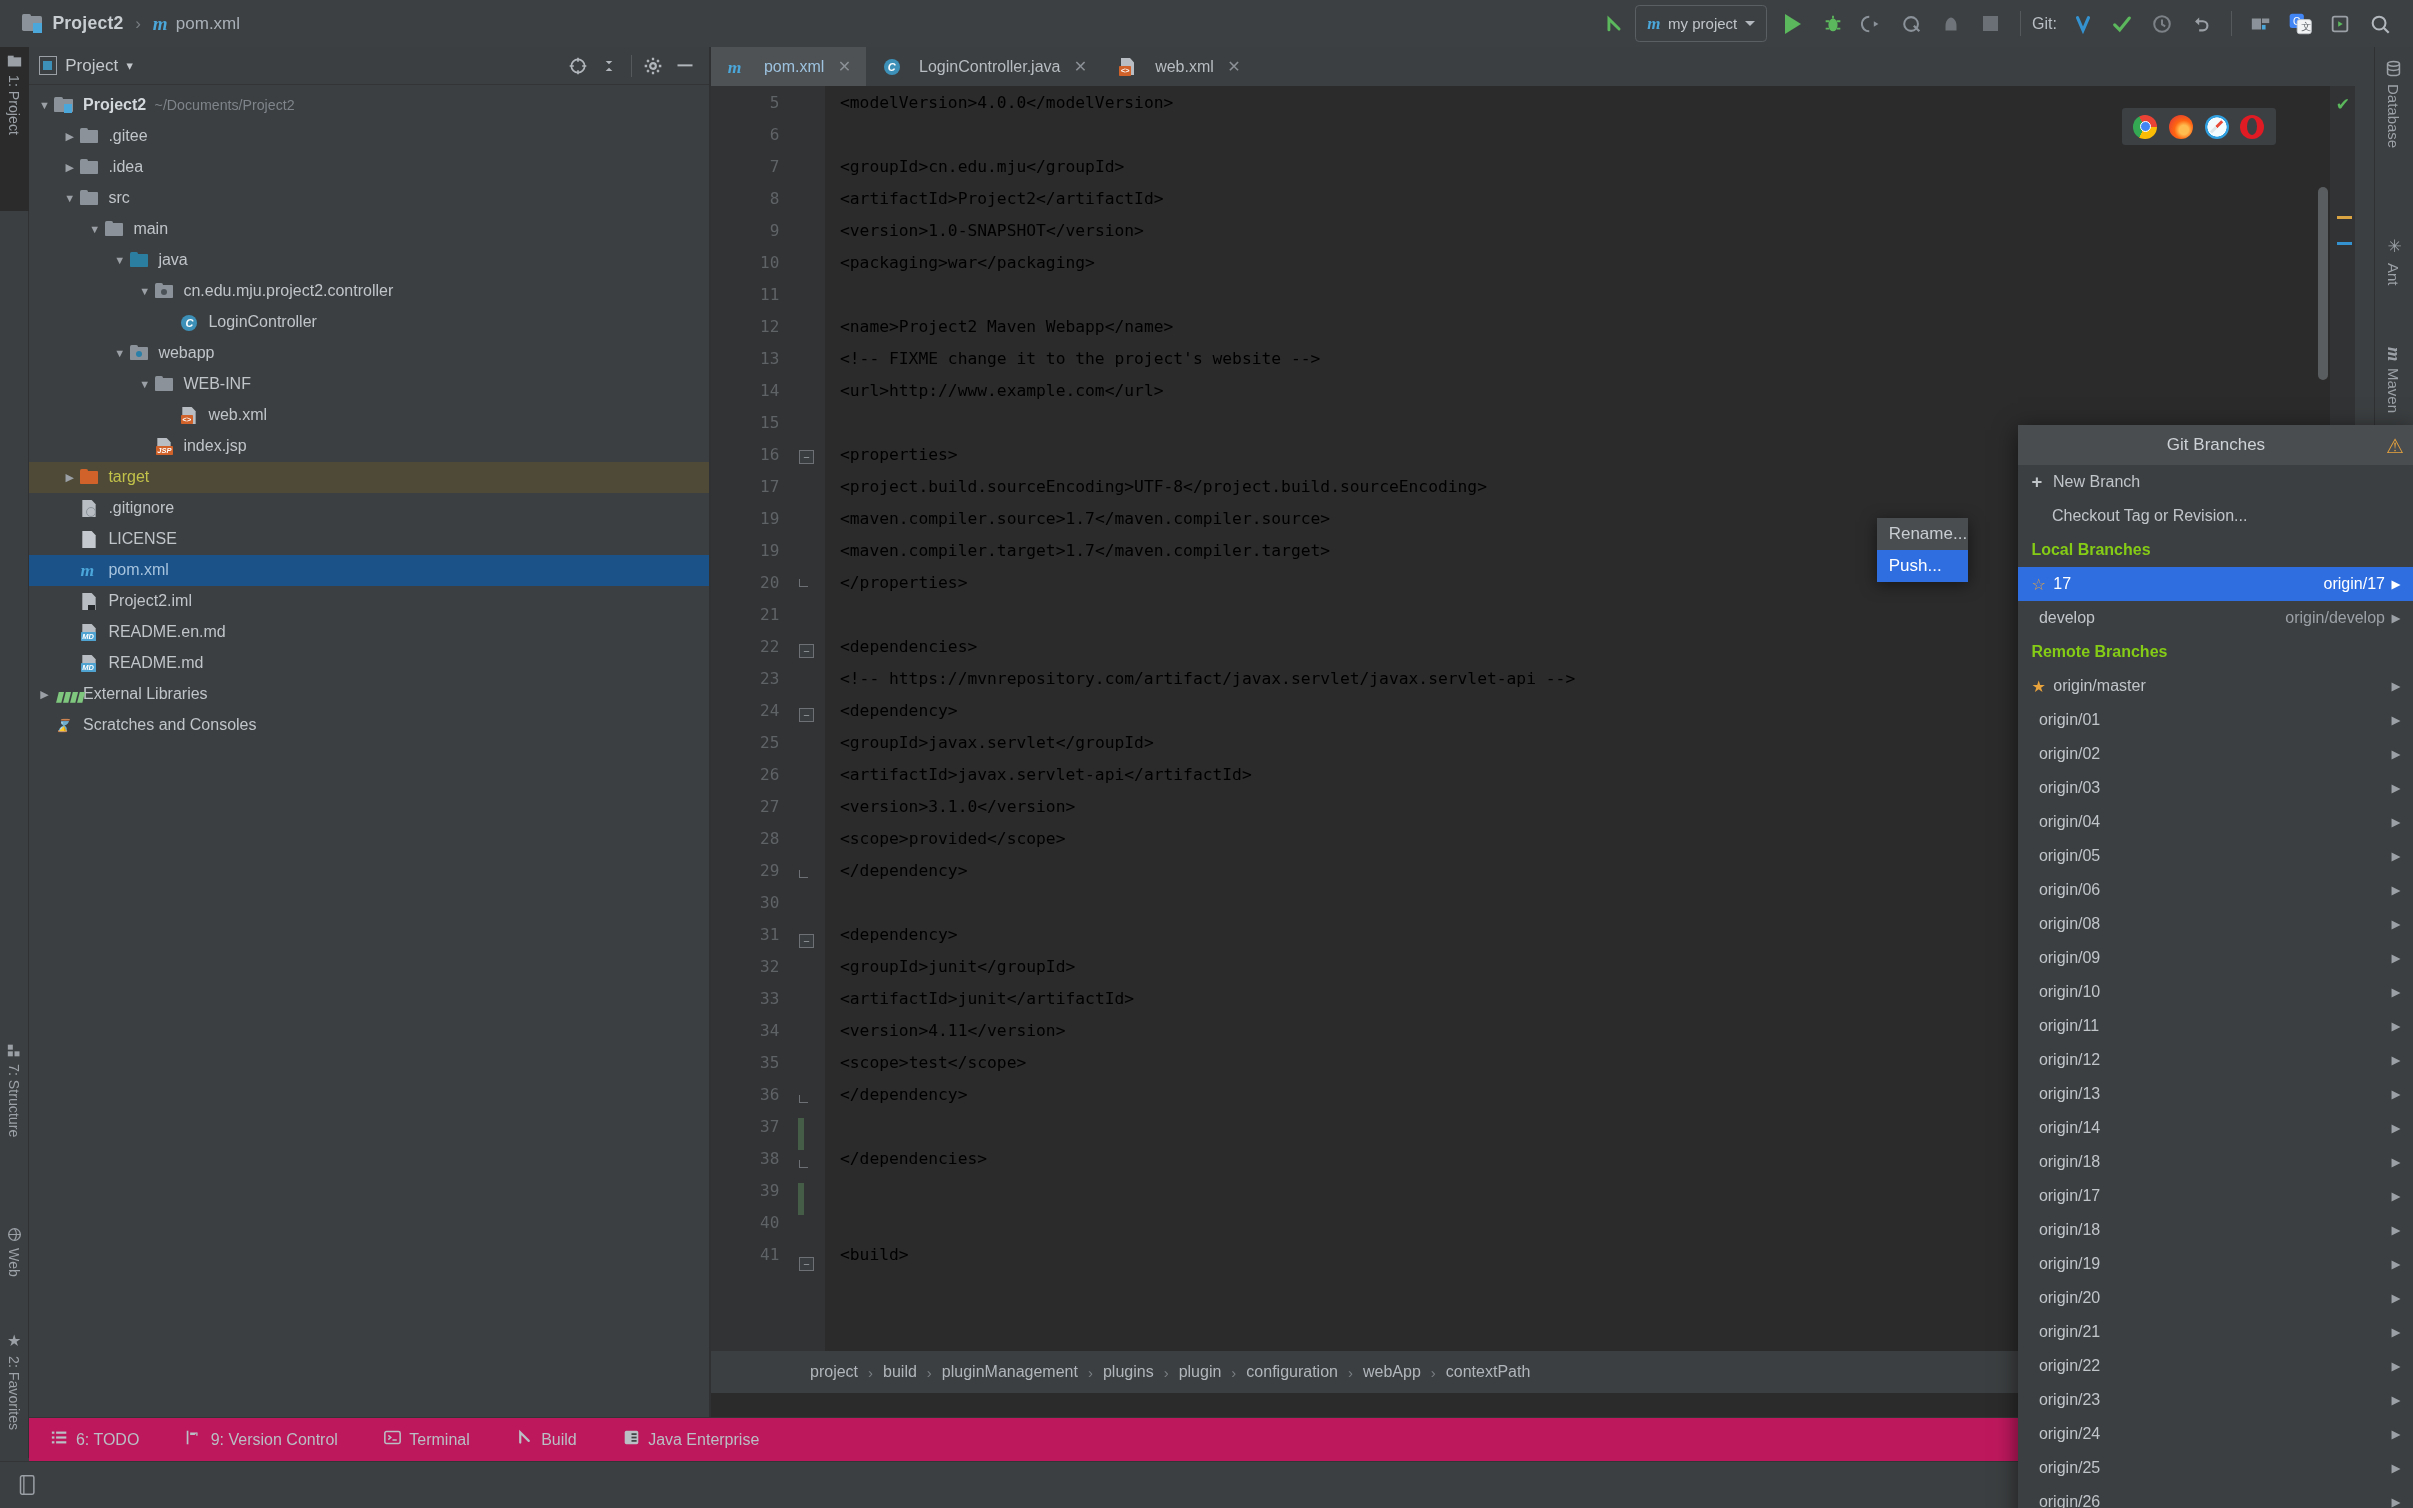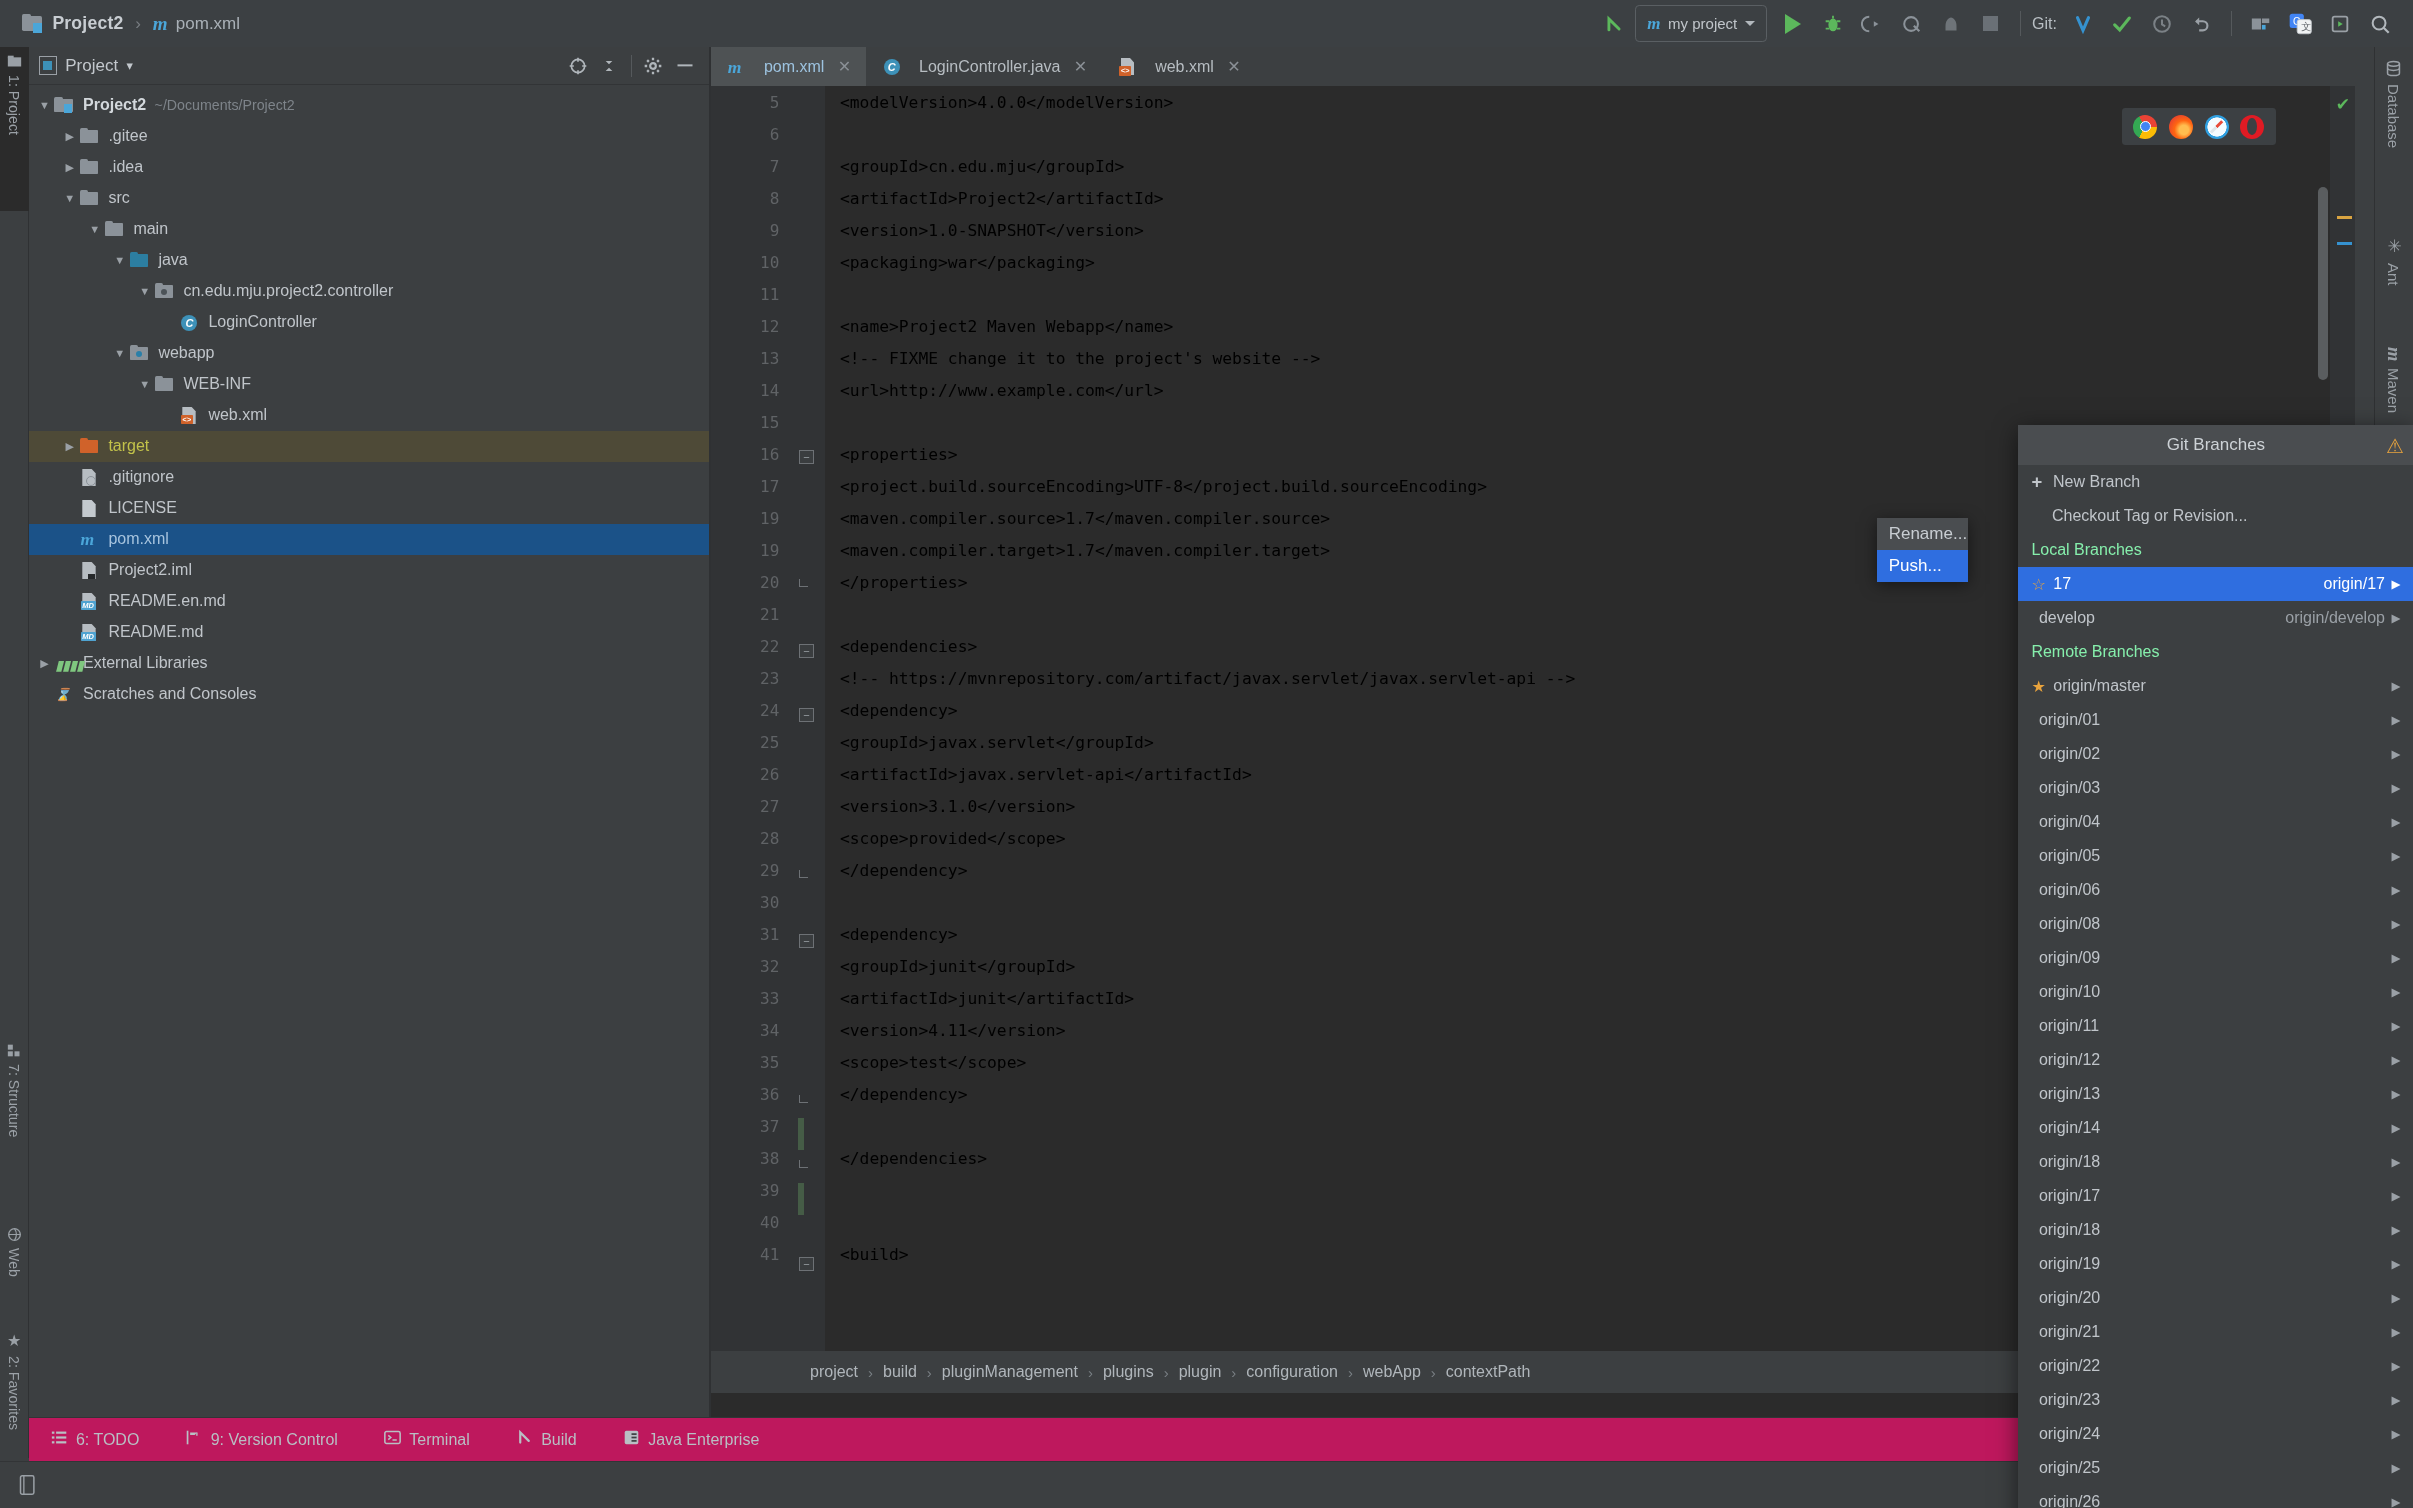--- a/index.html
+++ b/index.html
@@ -192,21 +192,21 @@
   .gitpop{position:absolute;left:2018px;top:377px;width:396px;height:1131px;background:#3c3f41;
     box-shadow:0 5px 22px rgba(0,0,0,.55);z-index:40;overflow:hidden;margin-top:48px;}
   .gp-head{height:40px;background:#4a4d50;display:flex;align-items:center;justify-content:center;position:relative;}
   .gp-title{color:#cdd2d6;font-size:17px;}
   .gp-warn{position:absolute;right:10px;top:9.2px;color:#e8a33d;font-size:20px;}
   .gp-row{height:34px;display:flex;align-items:center;padding:0 13.4px;color:#c0c5ca;font-size:16px;
     gap:7.5px;white-space:nowrap;}
   .gp-row.sel{background:#2f6ee0;color:#fff;}
   .gp-row .right{margin-left:auto;display:flex;align-items:center;gap:6.7px;color:#9aa0a6;font-size:16px;}
   .gp-row.sel .right{color:#fff;}
-  .gp-sec{height:34px;display:flex;align-items:center;padding:0 13.4px;color:#86efac;font-size:16px;font-weight:normal;}
+  .gp-sec{height:34px;display:flex;align-items:center;padding:0 13.4px;color:#84cc16;font-size:16px;font-weight:bold;}
   .gp-plus{color:#c0c5ca;font-size:18.4px;font-weight:bold;margin-right:3.4px;}
   .star{color:#e8a33d;font-size:16px;}
   .arr{color:#9aa0a6;font-size:11.7px;}
   .gp-row.sel .arr{color:#fff;}
   .wmark{position:absolute;right:6.7px;bottom:5px;color:#8d9398;font-size:12.6px;}
 
   
   .ctxmenu{position:absolute;left:1877px;top:518px;width:91px;z-index:50;box-shadow:0 3.4px 15px rgba(0,0,0,.5);}
   .ctx-row{height:32px;display:flex;align-items:center;padding:0 11.7px;font-size:17px;}
   .ctx-row.norm{background:#4a4d50;color:#c8cdd2;}
@@ -454,20 +454,27 @@
           <span class="arrow">▼</span>
           <span class="fi folder"></span>
           <span class="tlabel ">WEB-INF</span>
         </div>
         <div class="trow" style="padding-left: 132px;">
           <span class="arrow none">▶</span>
           <span class="fi doc">
             <i class="xmlb">&lt;&gt;</i>
           </span>
           <span class="tlabel ">web.xml</span>
+        </div>
+        <div class="trow" style="padding-left: 107px;">
+          <span class="arrow none">▶</span>
+          <span class="fi doc">
+            <i>JSP</i>
+          </span>
+          <span class="tlabel ">index.jsp</span>
         </div>
         <div class="trow target-hl" style="padding-left: 32px;">
           <span class="arrow">▶</span>
           <span class="fi folder folder-orange"></span>
           <span class="tlabel yellow">target</span>
         </div>
         <div class="trow" style="padding-left: 32px;">
           <span class="arrow none">▶</span>
           <span class="fi ign">
             <i></i>

